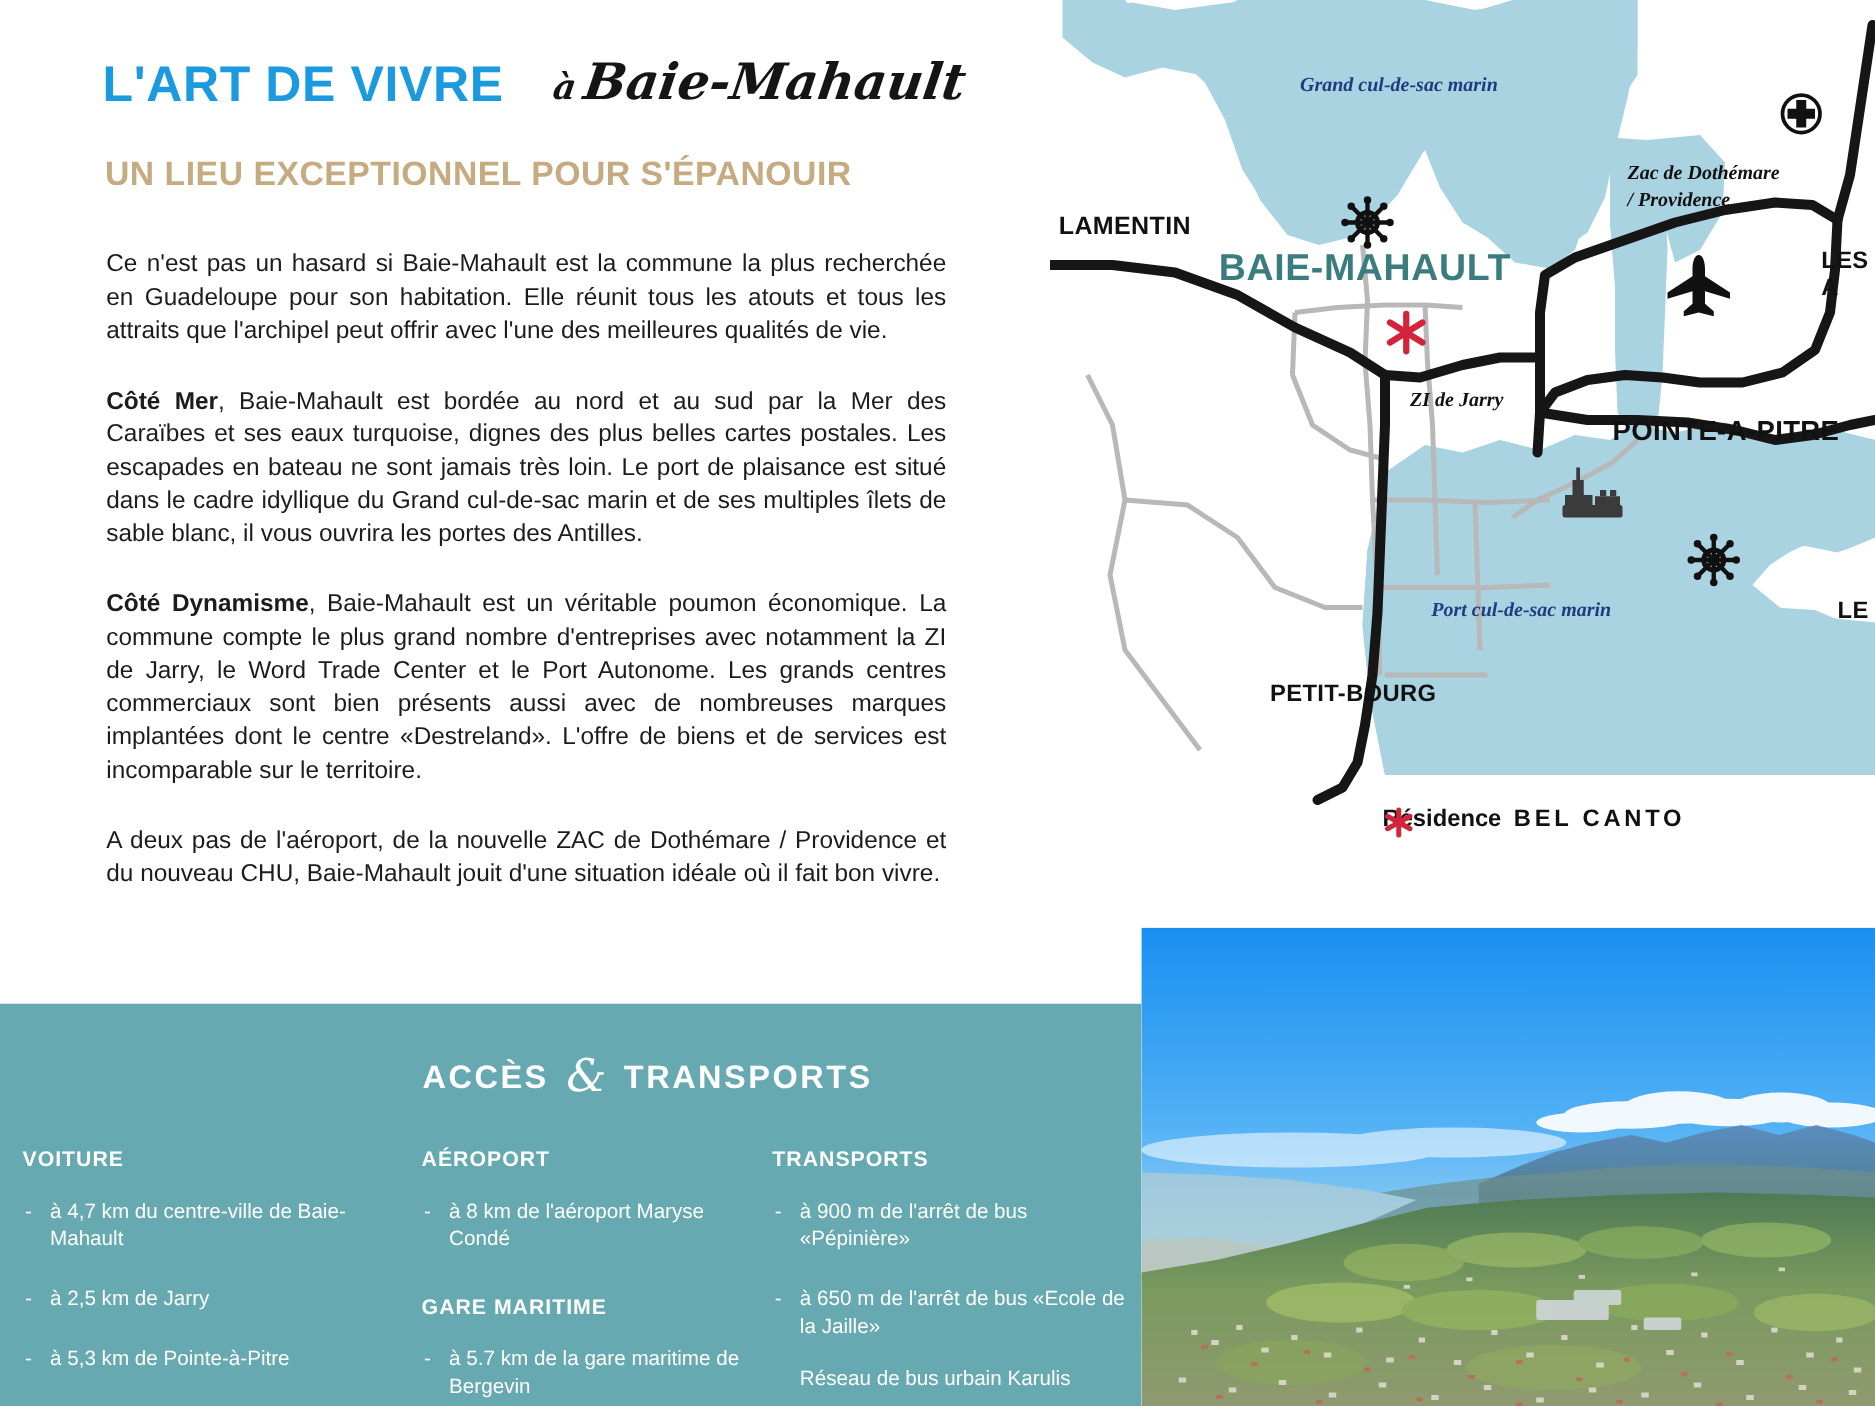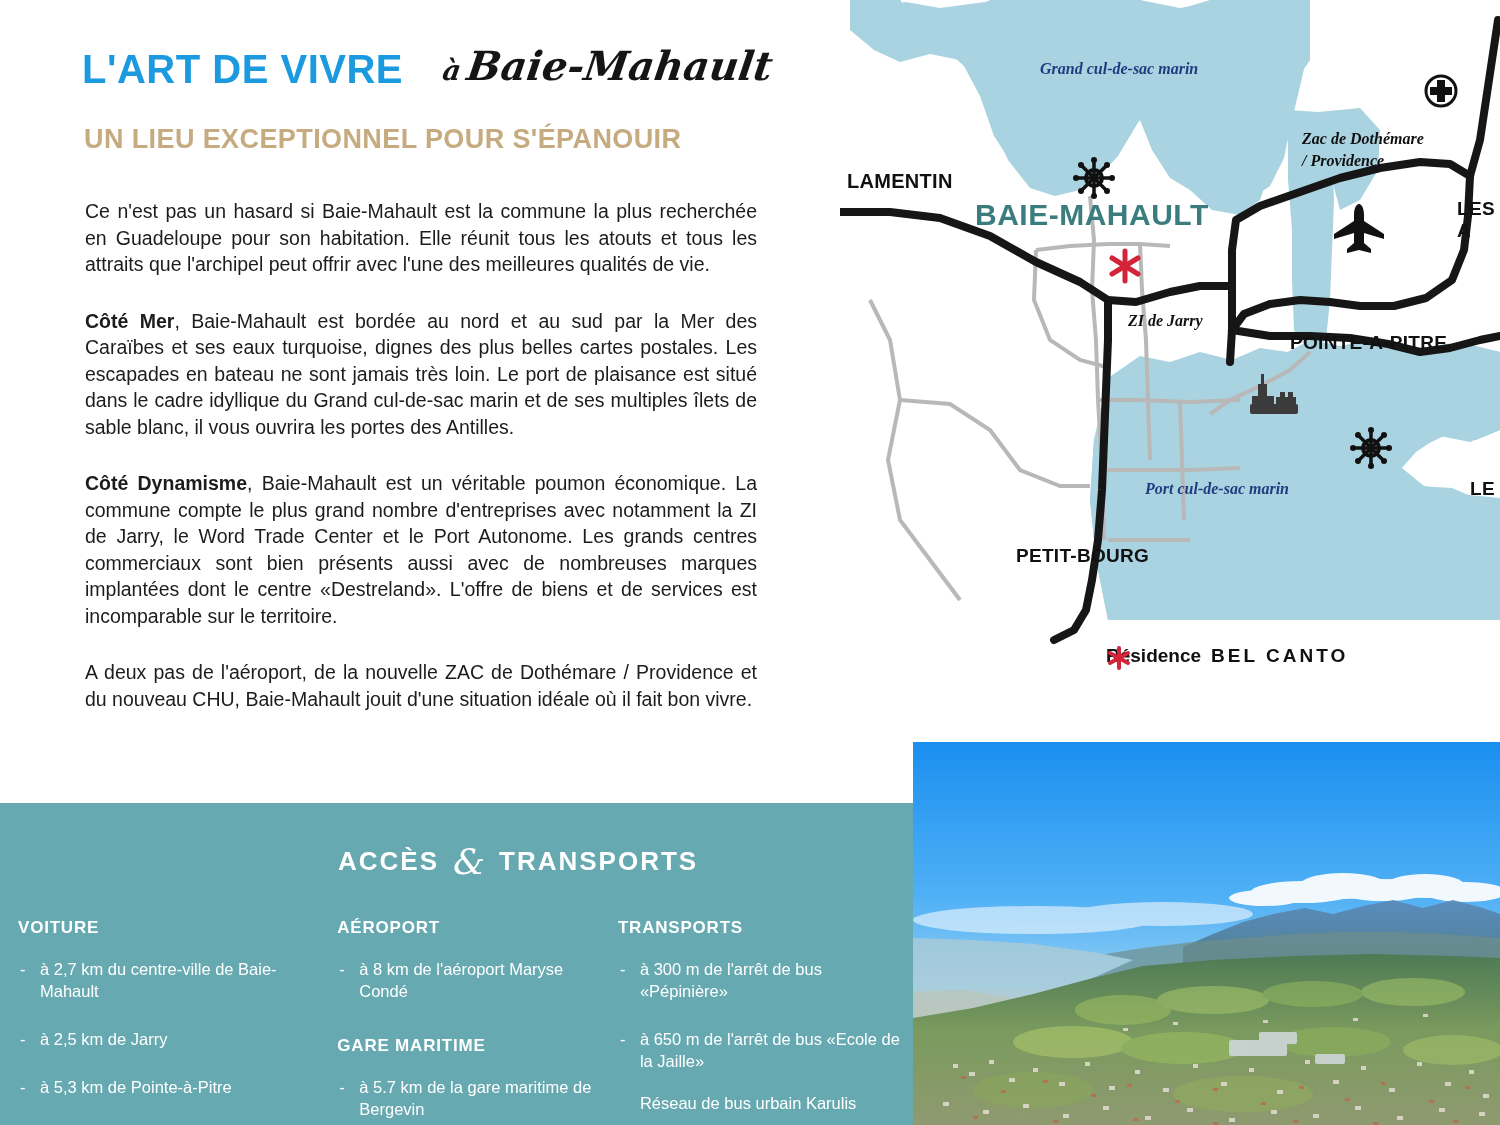--- a/index.html
+++ b/index.html
@@ -36,21 +36,21 @@
     text-align:justify;
   }
   .body-copy p b{font-weight:bold;}
 
   
   .map{position:absolute;left:840px;top:0;width:660px;height:730px;background:#fff;overflow:hidden;}
   .map svg{position:absolute;left:0;top:0;}
   .map-label{position:absolute;font-weight:bold;color:#111;}
   .lbl-lamentin{left:7px;top:170px;font-size:20px;letter-spacing:.3px;}
   .lbl-baie{left:135px;top:198px;font-size:30px;color:#3b7d7e;letter-spacing:.5px;}
-  .lbl-pap{left:450px;top:332px;font-size:19px;letter-spacing:.3px;}
+  .lbl-pap{left:450px;top:332px;font-size:22px;letter-spacing:.3px;}
   .lbl-petitbourg{left:176px;top:545px;font-size:19px;letter-spacing:.3px;}
   .lbl-lesa{left:617px;top:198px;font-size:19px;letter-spacing:.3px;}
   .lbl-le{left:630px;top:478px;font-size:19px;letter-spacing:.3px;}
   .map-italic{position:absolute;font-style:italic;font-weight:bold;font-family:Liberation Serif, serif;}
   .lbl-grand{left:200px;top:60px;font-size:16px;color:#1f3c80;}
   .lbl-petit{left:305px;top:480px;font-size:16px;color:#1f3c80;}
   .lbl-zac{left:462px;top:128px;font-size:16px;color:#111;line-height:22px;}
   .lbl-zi{left:288px;top:312px;font-size:16px;color:#111;}
   .legend{position:absolute;left:266px;top:645px;display:flex;align-items:center;gap:14px;}
   .legend-txt{font-size:19px;font-weight:bold;color:#111;}
@@ -271,42 +271,42 @@
       <span>ACCÈS</span>
       <span class="amp">&amp;</span>
       <span>TRANSPORTS</span>
     </div>
 
     <div class="cols">
 
       <div class="col col-1">
         <h4>VOITURE</h4>
         <ul>
-          <li>à 2,7 km du centre-ville de Baie-Mahault</li>
+          <li>à 4,7 km du centre-ville de Baie-Mahault</li>
           <li>à 2,5 km de Jarry</li>
           <li>à 5,3 km de Pointe-à-Pitre</li>
           <li>à 9,5 km du Gosier (Marina)</li>
         </ul>
       </div>
 
       <div class="col col-2">
         <h4>AÉROPORT</h4>
         <ul>
           <li>à 8 km de l'aéroport Maryse Condé</li>
         </ul>
         <h4 class="sub">GARE MARITIME</h4>
         <ul>
           <li>à 5.7 km de la gare maritime de Bergevin</li>
         </ul>
       </div>
 
       <div class="col col-3">
         <h4>TRANSPORTS</h4>
         <ul>
-          <li>à 300 m de l'arrêt de bus «Pépinière»</li>
+          <li>à 900 m de l'arrêt de bus «Pépinière»</li>
           <li>à 650 m de l'arrêt de bus «Ecole de la Jaille»</li>
         </ul>
         <div class="plain">Réseau de bus urbain Karulis</div>
       </div>
 
     </div>
   </div>
 
   <div class="photo">
     <svg width="587" height="383" viewBox="0 0 587 383">

